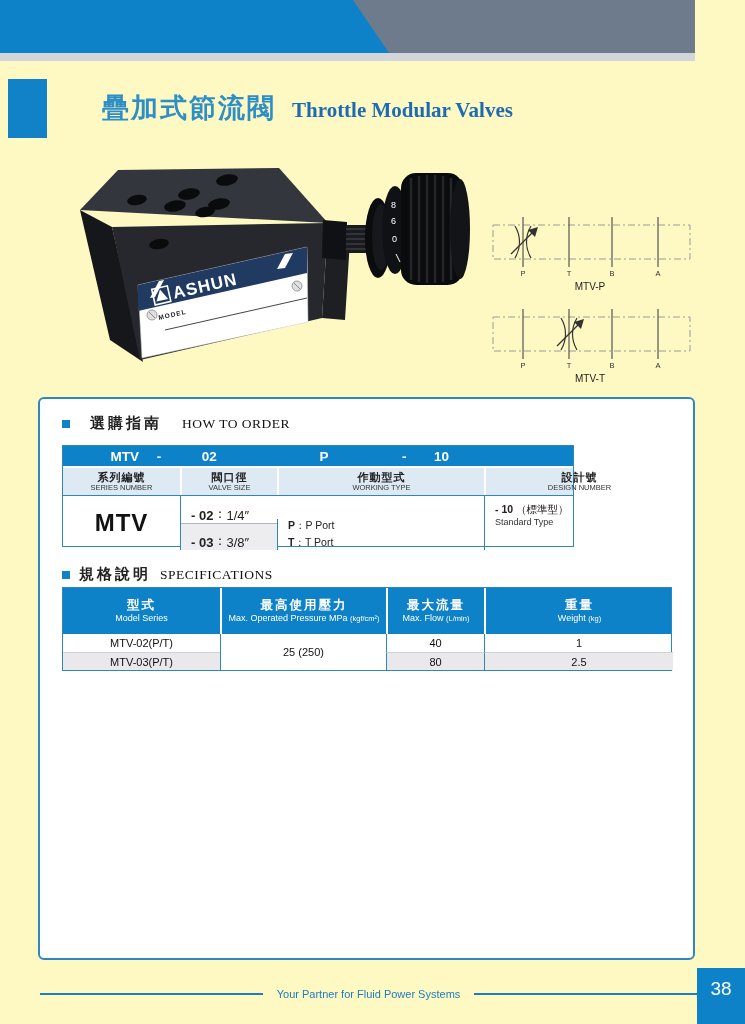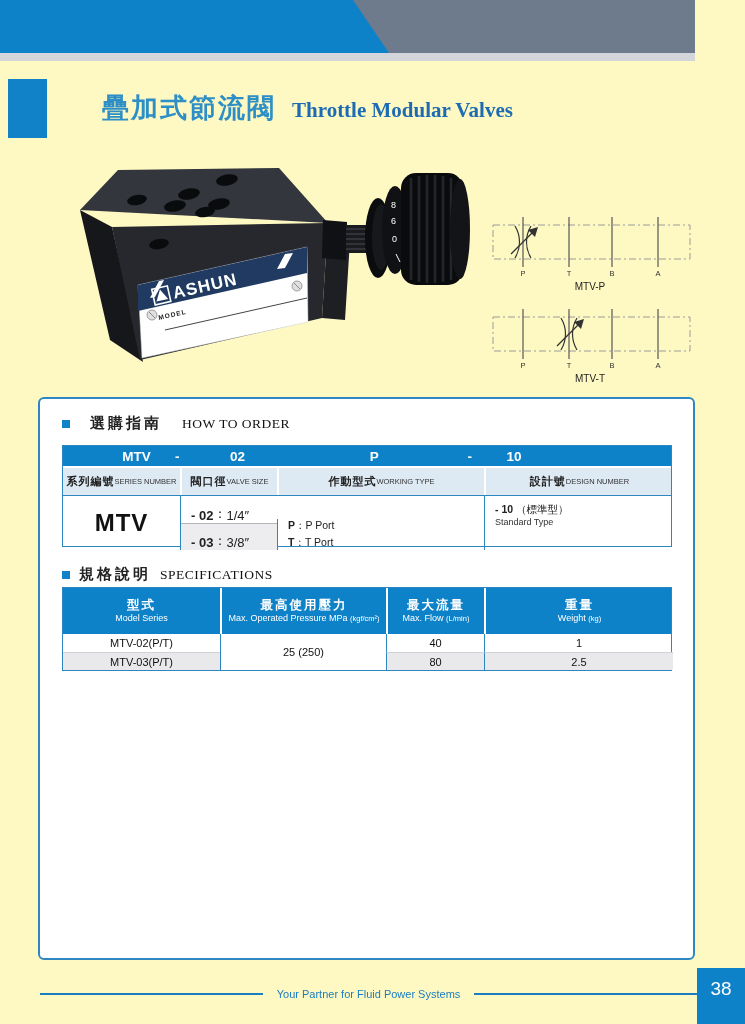--- a/index.html
+++ b/index.html
@@ -27,27 +27,27 @@
   .content-box{position:absolute;left:38px;top:397px;width:653px;height:559px;
         border:2px solid #2f87c2;border-radius:6px;background:#fff;}
 
   .sec-head{position:absolute;left:22px;display:flex;align-items:center;gap:9px;white-space:nowrap;}
   .sec-bullet{width:8px;height:8px;background:#1182c8;flex:0 0 auto;}
   .sec-zh{font-size:15px;font-weight:bold;color:#222;letter-spacing:3px;}
   .sec-en{font-family:"Liberation Serif",serif;font-size:13.5px;color:#111;letter-spacing:.5px;}
   .h1{top:15px;gap:20px;} .h2{top:166px;}
 
   
-  .t1{position:absolute;left:22px;top:46px;width:610px;border:1px solid #2e86c1;box-sizing:border-box;}
+  .t1{position:absolute;left:22px;top:46px;width:512px;border:1px solid #2e86c1;box-sizing:border-box;}
   .t1-header{position:relative;height:20px;background:#0e82c8;}
   .t1-header span{position:absolute;top:50%;transform:translate(-50%,-50%);
         color:#fff;font-weight:bold;font-size:13.5px;}
   .t1-sub{display:grid;grid-template-columns:117px 97px 207px 189px;height:29px;
         background:#dde9f3;border-top:2px solid #fff;box-sizing:border-box;}
-  .t1-sub .cell{display:flex;flex-direction:row;align-items:center;justify-content:center;line-height:1.1;}
+  .t1-sub .cell{display:flex;flex-direction:column;align-items:center;justify-content:center;line-height:1.1;}
   .t1-sub .cell + .cell{border-left:2px solid #fff;}
   .sub-zh{font-size:11px;font-weight:bold;color:#222;letter-spacing:1px;}
   .sub-en{font-size:7.5px;color:#333;margin-top:1px;}
   .t1-body{display:grid;grid-template-columns:117px 97px 207px 189px;height:50px;
         border-top:1px solid #2e86c1;}
   .t1-body > div + div{border-left:1px solid #2e86c1;}
   .c-series{display:flex;align-items:center;justify-content:center;
         font-size:24px;font-weight:bold;color:#111;letter-spacing:1px;}
   .c-sizes{display:flex;flex-direction:column;}
   .size-row{flex:1;display:flex;align-items:flex-end;padding-left:10px;font-size:13px;color:#222;}

